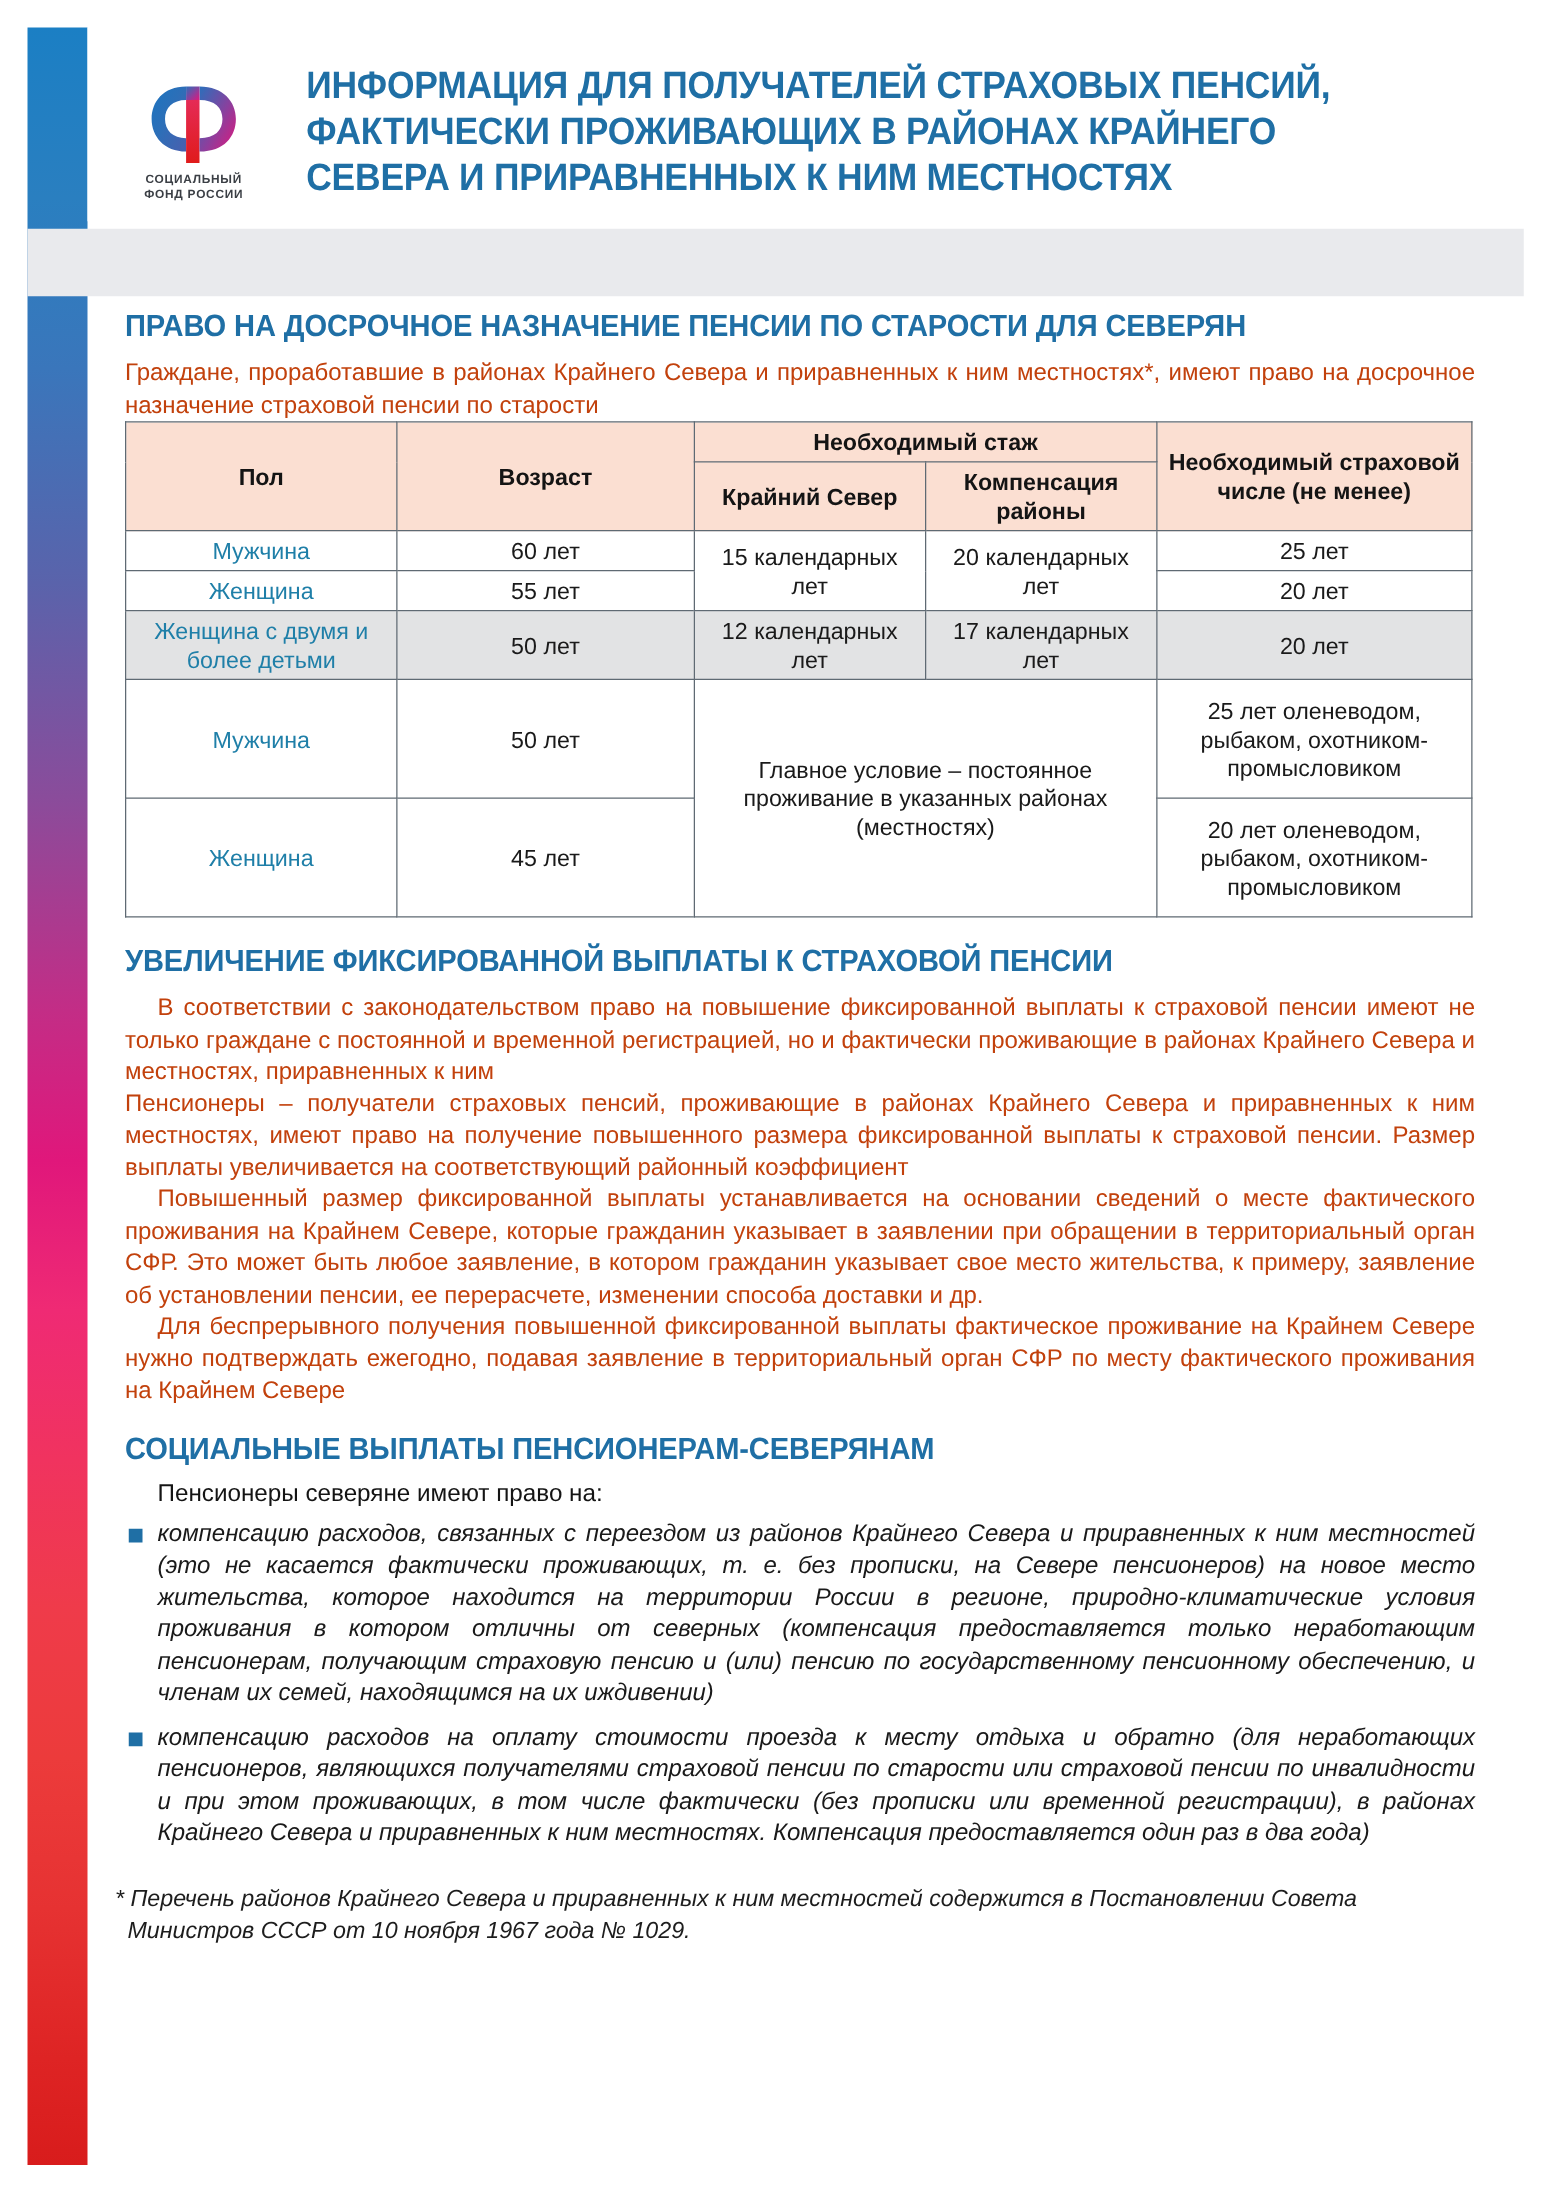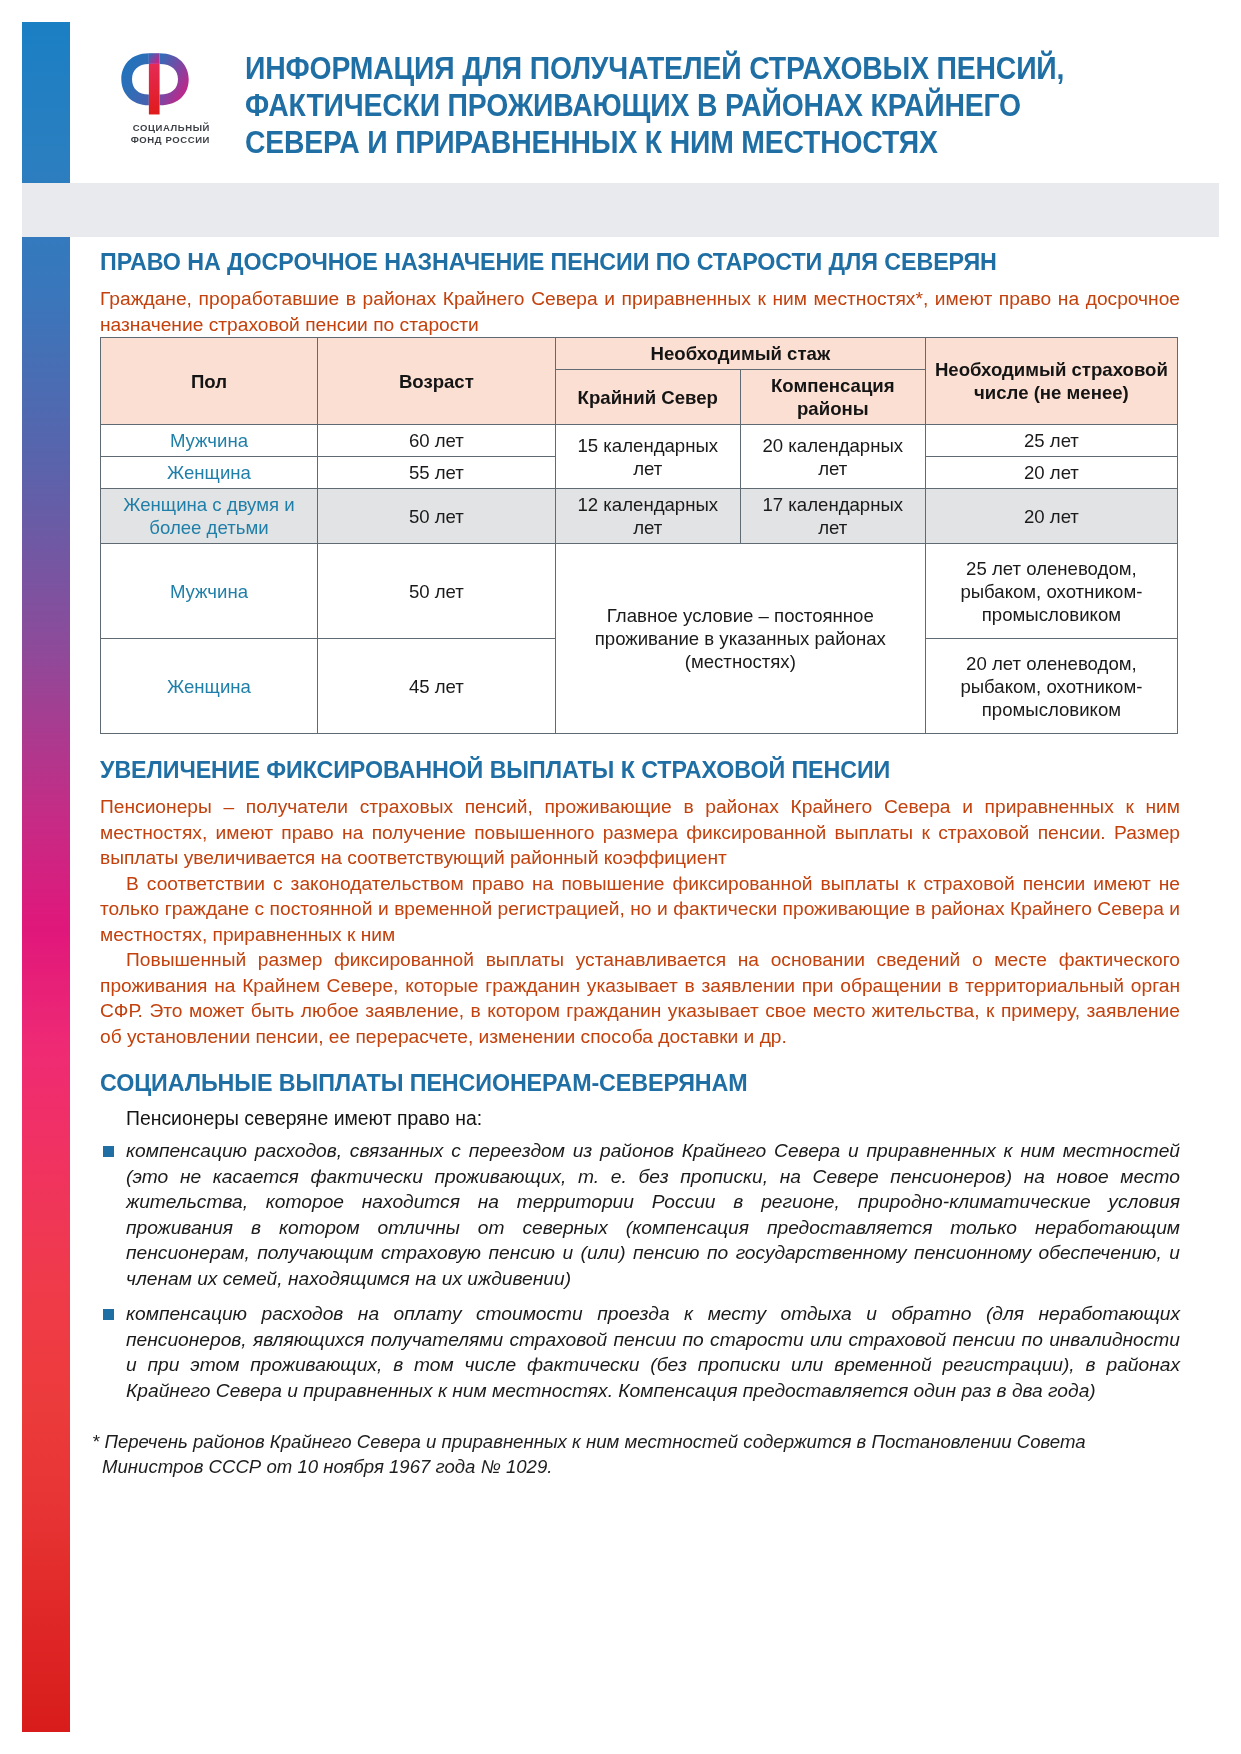--- a/index.html
+++ b/index.html
@@ -33,22 +33,22 @@
        #de2424 95%,
        #d81c1c 100%);
   }
 
   
   .header{
     position:absolute;left:70px;top:22px;right:22px;
     height:155px;background:#ffffff;
   }
   .logo-wrap{
-    position:absolute;left:30px;top:22px;
-    width:110px;text-align:right;
+    position:absolute;left:30px;top:38px;
+    width:110px;text-align:center;
   }
   .logo-mark{width:78px;height:72px;margin:0 auto;display:block;}
   .logo-text{
     margin-top:6px;
     font-size:9.5px;line-height:12px;
     letter-spacing:.6px;
     color:#3b3f45;font-weight:600;
     font-family:"Liberation Sans", sans-serif;
   }
   .header-title{
@@ -259,23 +259,24 @@
       <tr>
         <td class="gender" style="height:86px">Женщина</td>
         <td>45 лет</td>
         <td>20 лет оленеводом, рыбаком, охотником-промысловиком</td>
       </tr>
     </tbody>
   </table>
 
   <h2 class="section" style="margin-top:22px">УВЕЛИЧЕНИЕ ФИКСИРОВАННОЙ ВЫПЛАТЫ К СТРАХОВОЙ ПЕНСИИ</h2>
   <div class="para-block">
+    <p class="body indent">В соответствии с законодательством право на повышение фиксированной выплаты к страховой пенсии имеют не только граждане с постоянной и временной регистрацией, но и фактически проживающие в районах Крайнего Севера и местностях, приравненных к ним</p>
     <p class="body">Пенсионеры – получатели страховых пенсий, проживающие в районах Крайнего Севера и приравненных к ним местностях, имеют право на получение повышенного размера фиксированной выплаты к страховой пенсии. Размер выплаты увеличивается на соответствующий районный коэффициент</p>
-    <p class="body indent">В соответствии с законодательством право на повышение фиксированной выплаты к страховой пенсии имеют не только граждане с постоянной и временной регистрацией, но и фактически проживающие в районах Крайнего Севера и местностях, приравненных к ним</p>
     <p class="body indent">Повышенный размер фиксированной выплаты устанавливается на основании сведений о месте фактического проживания на Крайнем Севере, которые гражданин указывает в заявлении при обращении в территориальный орган СФР. Это может быть любое заявление, в котором гражданин указывает свое место жительства, к примеру, заявление об установлении пенсии, ее перерасчете, изменении способа доставки и др.</p>
+    <p class="body indent">Для беспрерывного получения повышенной фиксированной выплаты фактическое проживание на Крайнем Севере нужно подтверждать ежегодно, подавая заявление в территориальный орган СФР по месту фактического проживания на Крайнем Севере</p>
   </div>
 
   <h2 class="section" style="margin-top:20px">СОЦИАЛЬНЫЕ ВЫПЛАТЫ ПЕНСИОНЕРАМ-СЕВЕРЯНАМ</h2>
   <div class="lead-bold">Пенсионеры северяне имеют право на:</div>
 
   <ul class="bullets">
     <li>
       <span class="sq"></span>
       <span>компенсацию расходов, связанных с переездом из районов Крайнего Севера и приравненных к ним местностей (это не касается фактически проживающих, т. е. без прописки, на Севере пенсионеров) на новое место жительства, которое находится на территории России в регионе, природно-климатические условия проживания в котором отличны от северных (компенсация предоставляется только неработающим пенсионерам, получающим страховую пенсию и (или) пенсию по государственному пенсионному обеспечению, и членам их семей, находящимся на их иждивении)</span>
     </li>

